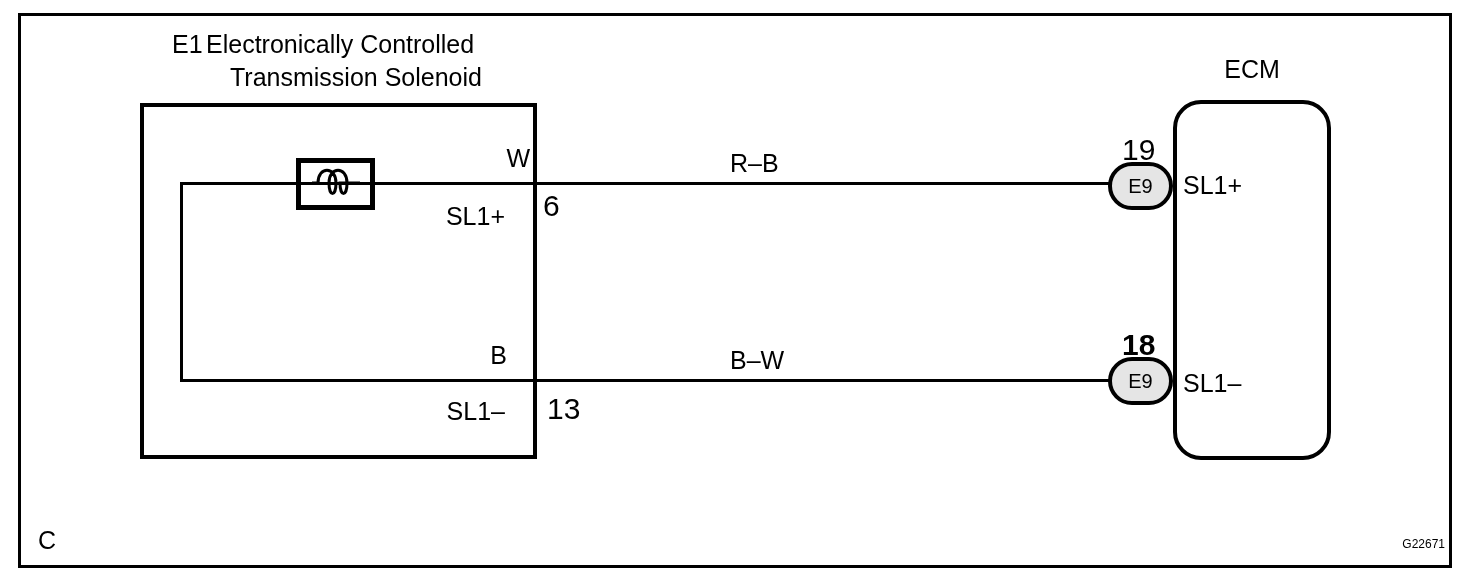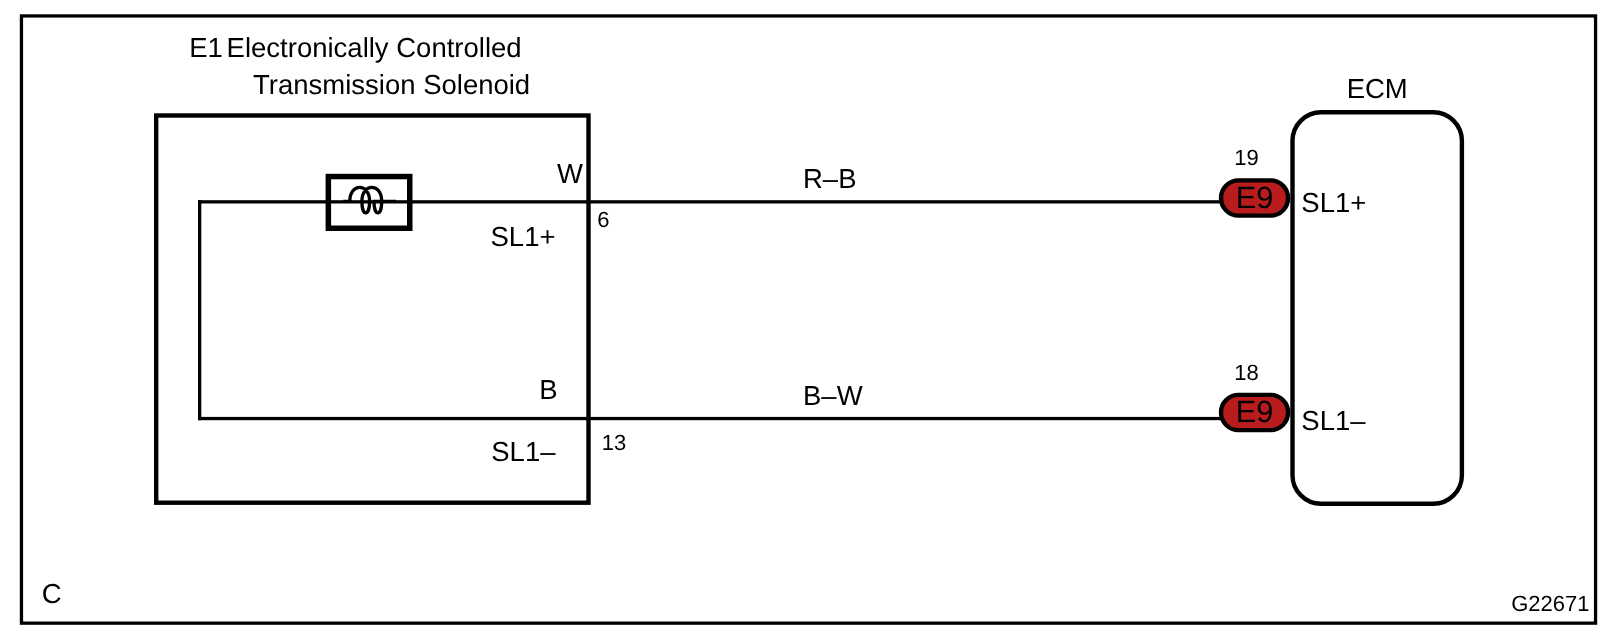--- a/index.html
+++ b/index.html
@@ -45,52 +45,52 @@
 
   
   .ecm-box {
     left: 1173px; top: 100px;
     width: 158px; height: 360px;
     border: 4px solid #000;
     border-radius: 28px;
     background: #fff;
   }
   .connector-oval {
-    width: 65px; height: 36px;
+    width: 65px; height: 48px;
     border: 4px solid #000;
     border-radius: 24px;
-    background: #b91c1c;
+    background: #e5e5e5;
     display: flex; align-items: center; justify-content: center;
-    font-size: 28px;
+    font-size: 20px;
   }
   .oval-top    { left: 1108px; top: 162px; }
   .oval-bottom { left: 1108px; top: 357px; }
 
   
   .t25 { font-size: 25px; line-height: 1.1; white-space: nowrap; }
-  .t24 { font-size: 20px; line-height: 1.1; white-space: nowrap; }
-  .t16 { font-size: 20px; line-height: 1.1; white-space: nowrap; }
+  .t24 { font-size: 30px; line-height: 1.1; white-space: nowrap; }
+  .t16 { font-size: 12px; line-height: 1.1; white-space: nowrap; }
 
   .title-ref   { left: 172px; top: 31px; }
   .title-line1 { left: 206px; top: 31px; }
   .title-line2 { left: 230px; top: 64px; }
 
   .lbl-w        { left: 480px; top: 145px; width: 50px; text-align: right; }
   .lbl-pin6     { left: 543px; top: 189px; }
   .lbl-sl1p-sol { left: 420px; top: 203px; width: 85px; text-align: right; }
   .lbl-b        { left: 460px; top: 342px; width: 47px; text-align: right; }
   .lbl-pin13    { left: 547px; top: 392px; }
   .lbl-sl1m-sol { left: 420px; top: 398px; width: 85px; text-align: right; }
 
   .lbl-rb { left: 730px; top: 150px; width: 110px; text-align: left; }
   .lbl-bw { left: 730px; top: 347px; width: 110px; }
 
-  .lbl-ecm    { left: 1173px; top: 68px; width: 158px; text-align: center; }
+  .lbl-ecm    { left: 1173px; top: 56px; width: 158px; text-align: center; }
   .lbl-pin19  { left: 1122px; top: 133px; }
-  .lbl-pin18  { left: 1122px; top: 328px; }
+  .lbl-pin18  { left: 1122px; top: 328px; font-weight: bold; }
   .lbl-sl1p-ecm { left: 1183px; top: 172px; }
   .lbl-sl1m-ecm { left: 1183px; top: 370px; }
 
   .lbl-corner { left: 38px;  top: 527px; }
   .lbl-figcode { left: 1330px; top: 538px; width: 115px; text-align: right; }
 </style>
 </head>
 <body>
 
 <div class="stage">

